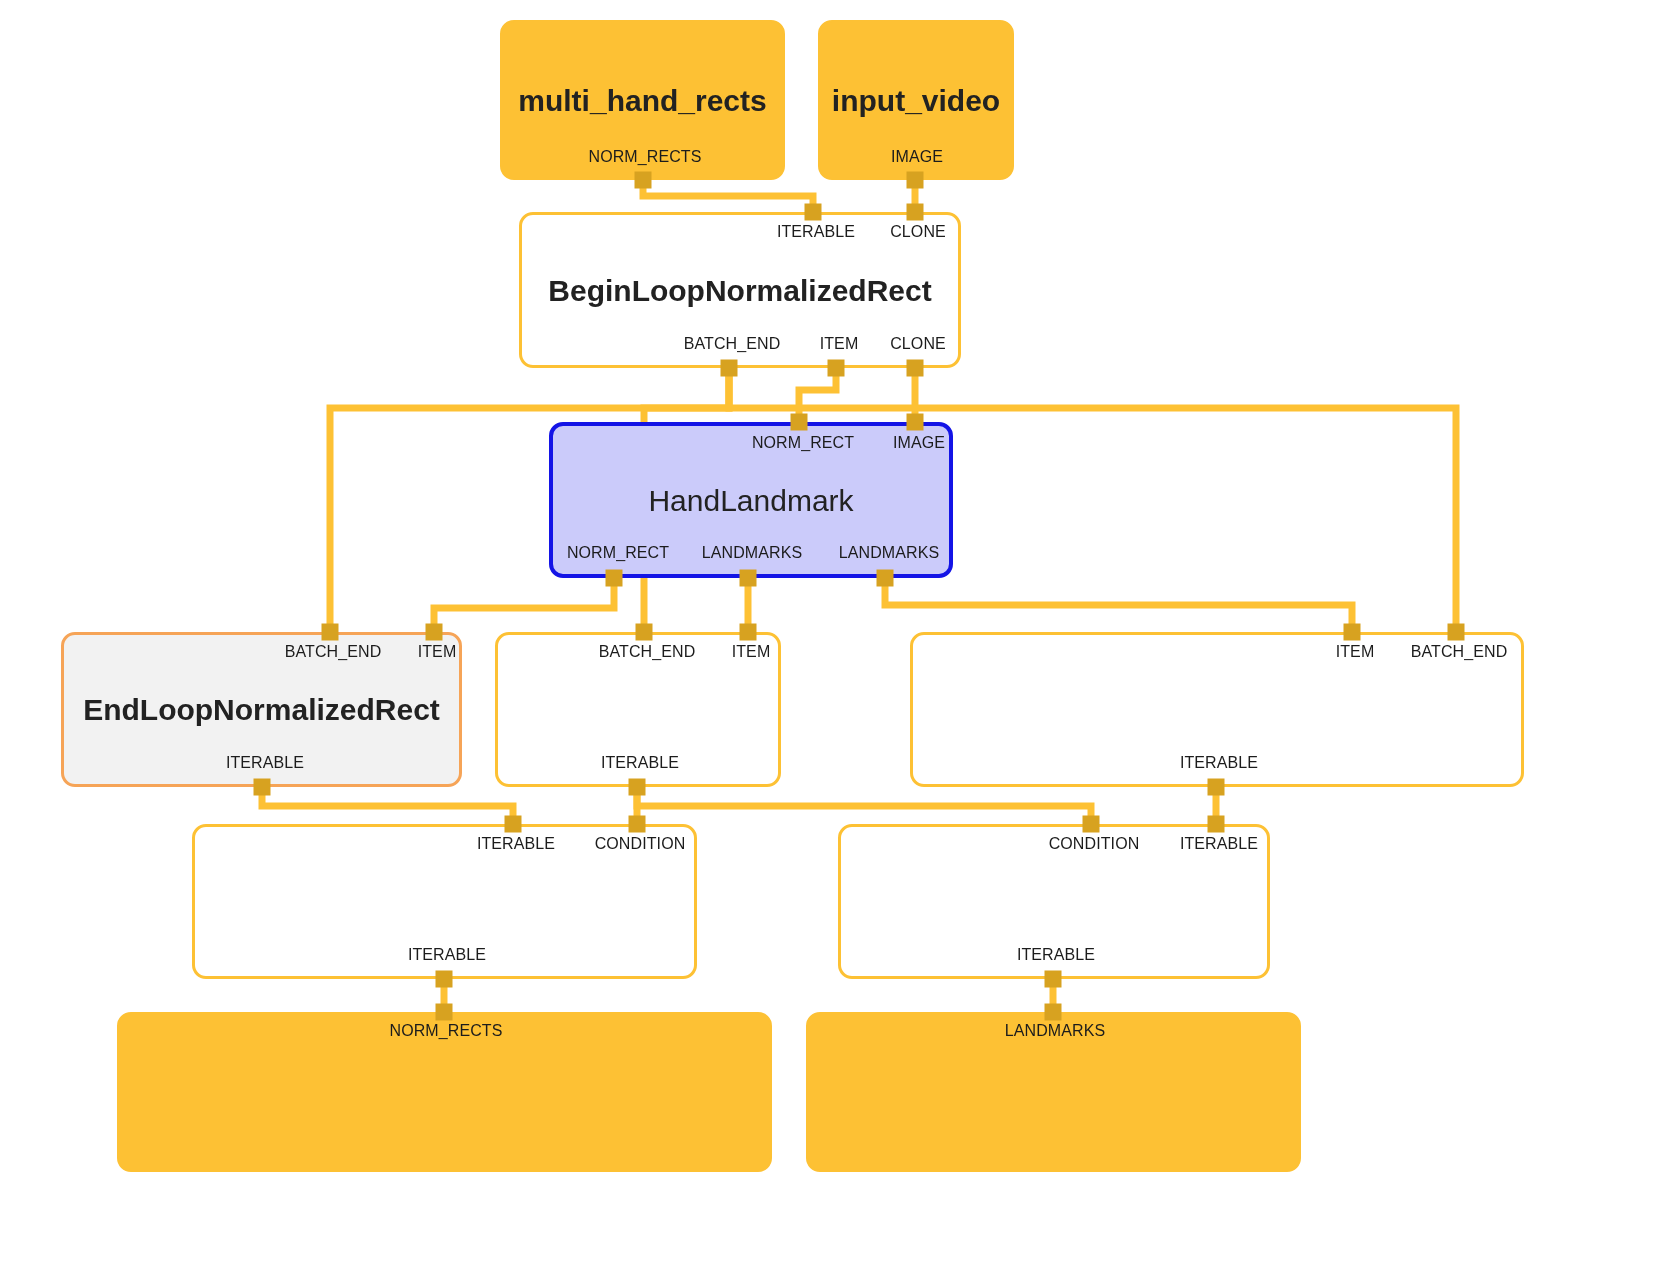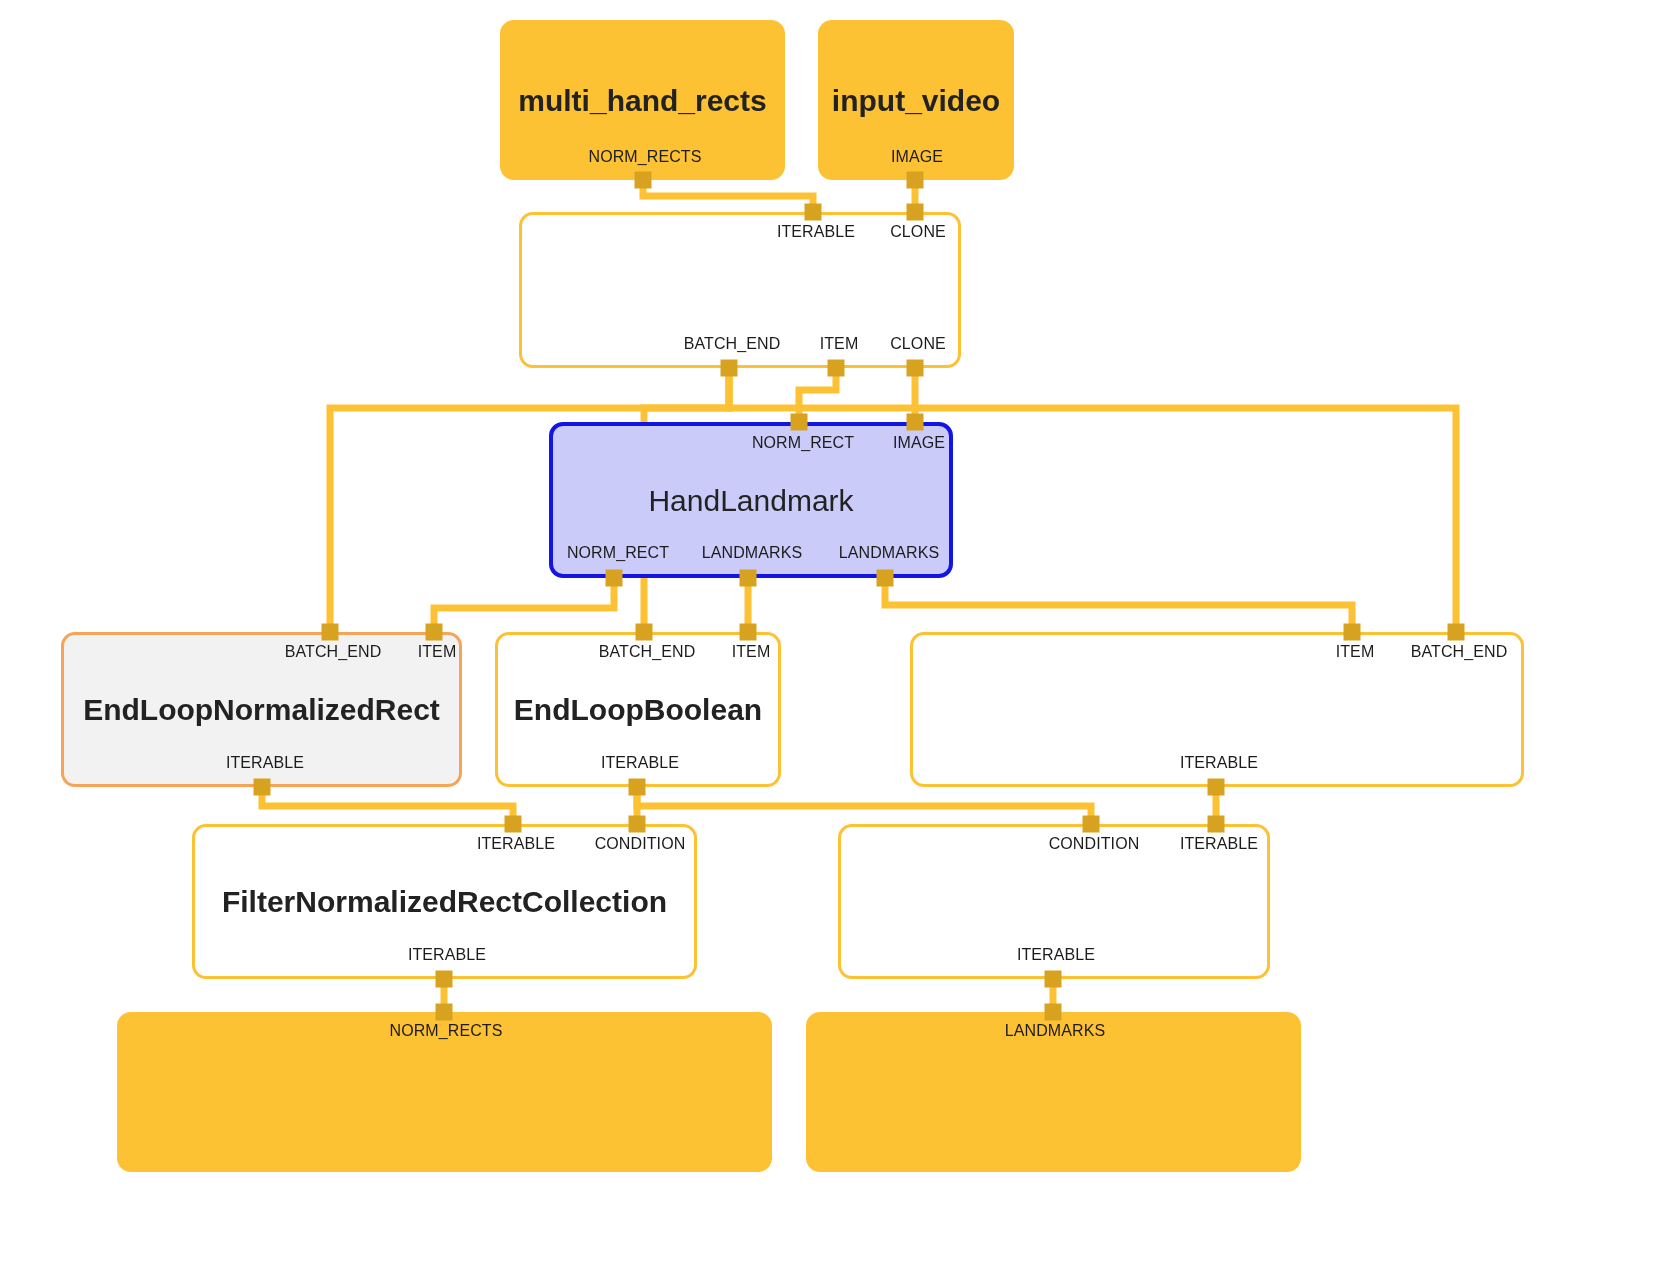--- a/index.html
+++ b/index.html
@@ -122,20 +122,21 @@
         <span class="port-label" style="left: 143px;">NORM_RECTS</span>
       </div>
     </div>
     <div class="node stream" style="left: 818px; top: 20px; width: 196px; height: 160px;">
       <div class="node-title">input_video</div>
       <div class="port-row bottom">
         <span class="port-label" style="left: 97px;">IMAGE</span>
       </div>
     </div>
     <div class="node calculator" style="left: 519px; top: 212px; width: 442px; height: 156px;">
+      <div class="node-title">BeginLoopNormalizedRect</div>
       <div class="port-row top">
         <span class="port-label" style="left: 294px;">ITERABLE</span>
         <span class="port-label" style="left: 396px;">CLONE</span>
       </div>
       <div class="port-row bottom">
         <span class="port-label" style="left: 210px;">BATCH_END</span>
         <span class="port-label" style="left: 317px;">ITEM</span>
         <span class="port-label" style="left: 396px;">CLONE</span>
       </div>
     </div>
@@ -155,40 +156,38 @@
       <div class="node-title">EndLoopNormalizedRect</div>
       <div class="port-row top">
         <span class="port-label" style="left: 269px;">BATCH_END</span>
         <span class="port-label" style="left: 373px;">ITEM</span>
       </div>
       <div class="port-row bottom">
         <span class="port-label" style="left: 201px;">ITERABLE</span>
       </div>
     </div>
     <div class="node calculator" style="left: 495px; top: 632px; width: 286px; height: 155px;">
-      <div class="node-title">EndLoopBoolean</div>
       <div class="port-row top">
         <span class="port-label" style="left: 149px;">BATCH_END</span>
         <span class="port-label" style="left: 253px;">ITEM</span>
       </div>
       <div class="port-row bottom">
         <span class="port-label" style="left: 142px;">ITERABLE</span>
       </div>
     </div>
     <div class="node calculator" style="left: 910px; top: 632px; width: 614px; height: 155px;">
       <div class="port-row top">
         <span class="port-label" style="left: 442px;">ITEM</span>
         <span class="port-label" style="left: 546px;">BATCH_END</span>
       </div>
       <div class="port-row bottom">
         <span class="port-label" style="left: 306px;">ITERABLE</span>
       </div>
     </div>
     <div class="node calculator" style="left: 192px; top: 824px; width: 505px; height: 155px;">
-      <div class="node-title">FilterNormalizedRectCollection</div>
       <div class="port-row top">
         <span class="port-label" style="left: 321px;">ITERABLE</span>
         <span class="port-label" style="left: 445px;">CONDITION</span>
       </div>
       <div class="port-row bottom">
         <span class="port-label" style="left: 252px;">ITERABLE</span>
       </div>
     </div>
     <div class="node calculator" style="left: 838px; top: 824px; width: 432px; height: 155px;">
       <div class="port-row top">

